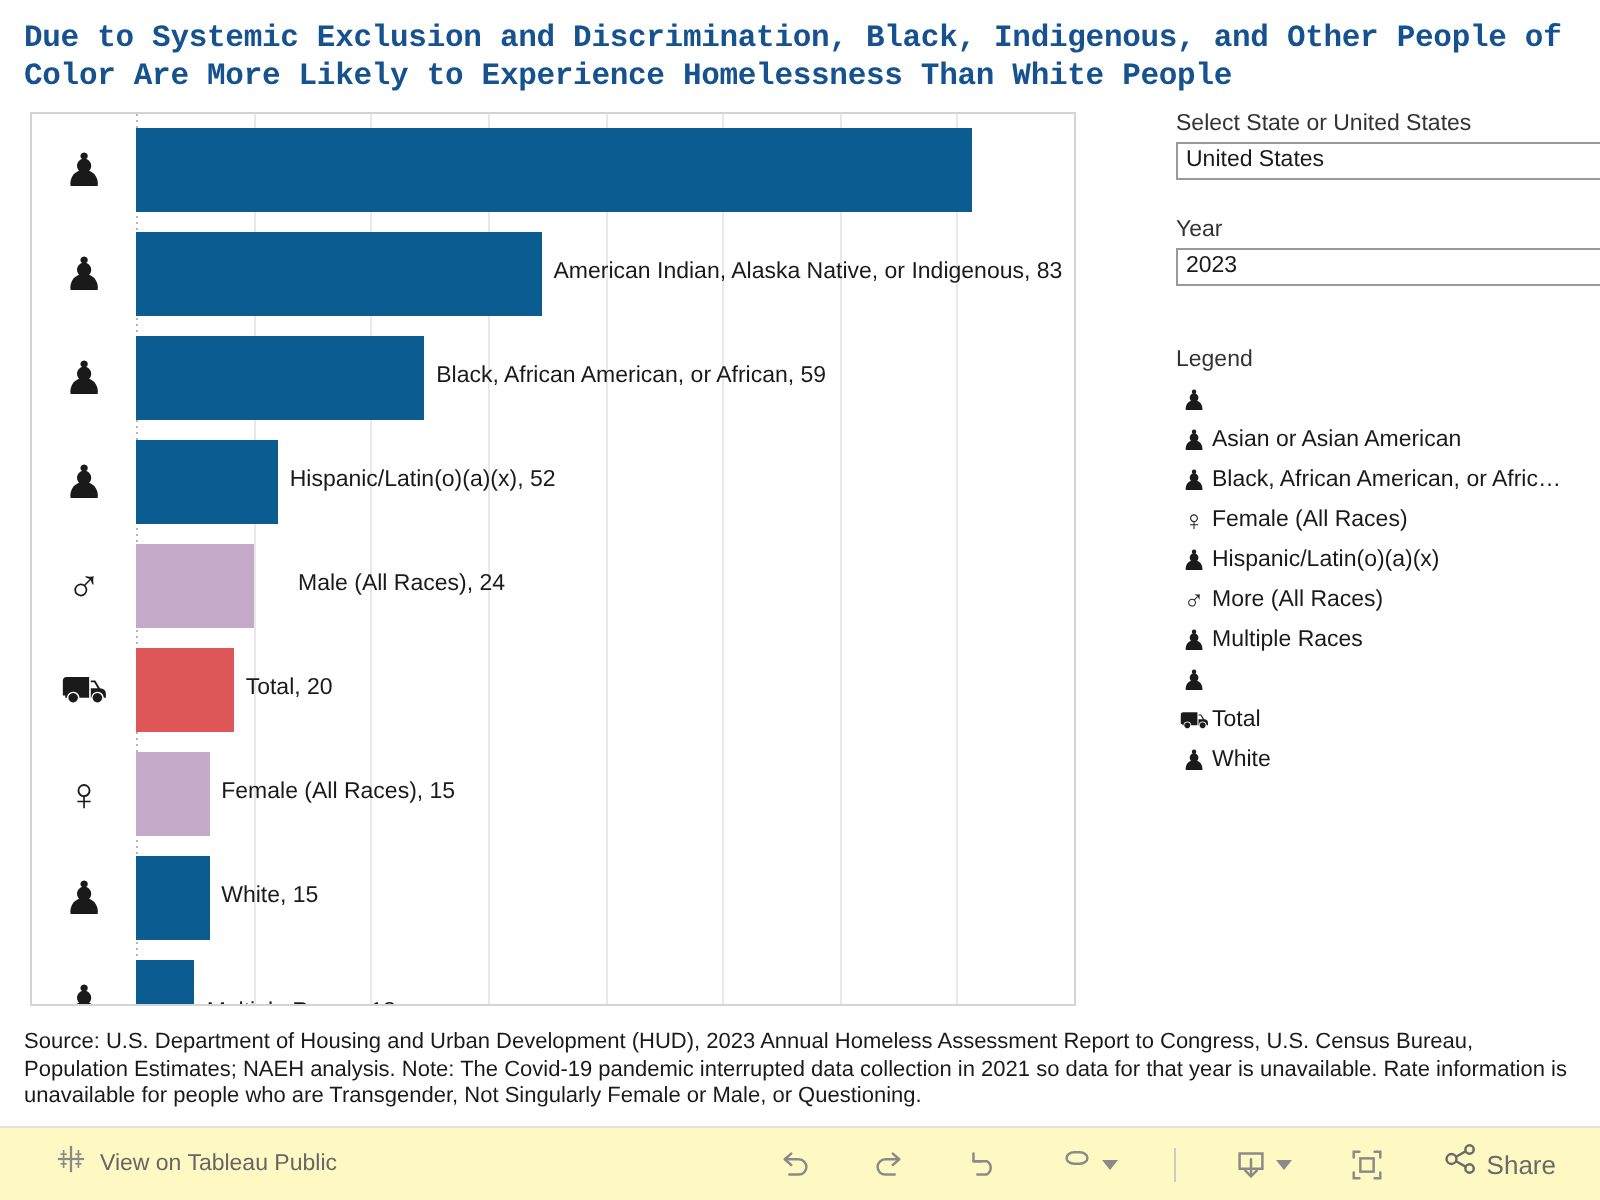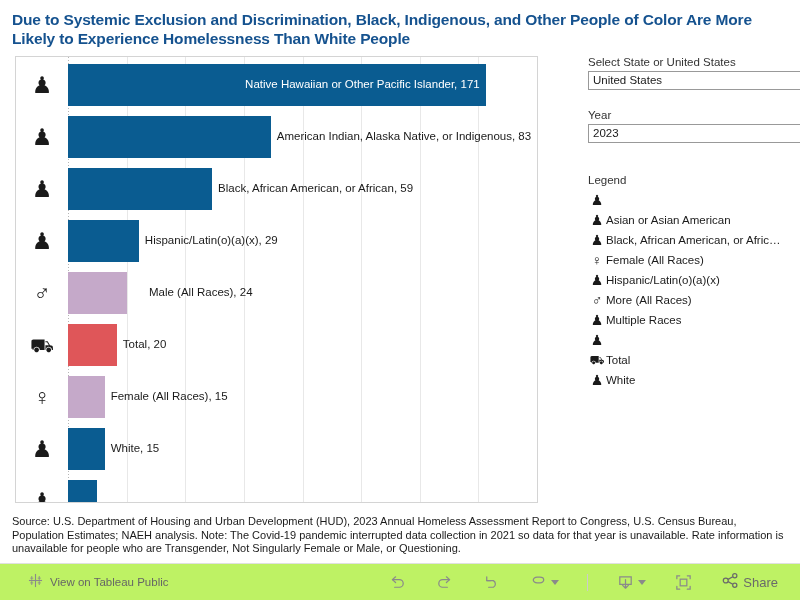--- a/index.html
+++ b/index.html
@@ -11,20 +11,21 @@
   }
 
   
   #viz-title {
     padding: 10px 12px 4px 12px;
     color: #15528f;
     font-weight: bold;
     font-size: 15.5px;
     line-height: 19px;
     letter-spacing: -0.15px;
+    font-family: Liberation Mono, monospace;
   }
 
   
   #viz-body {
     position: relative;
     height: 452px;
   }
 
   
   #chart-panel {
@@ -135,21 +136,21 @@
     font-size: 11px;
     line-height: 13.5px;
     color: #1a1a1a;
   }
 
   
   #toolbar {
     position: absolute;
     left: 0; top: 563px;
     width: 800px; height: 37px;
-    background: #bef264;
+    background: #fef9c3;
     border-top: 1px solid #e0e0e0;
     display: flex;
     align-items: center;
   }
   #tb-left { display: flex; align-items: center; padding-left: 28px; gap: 7px; }
   #tb-brand-label { font-size: 11.5px; color: #666666; }
   #tb-right {
     margin-left: auto;
     display: flex;
     align-items: center;
@@ -183,42 +184,41 @@
         <div class="gridline" style="left: 403.75px;"></div>
         <div class="gridline" style="left: 462.375px;"></div>
         <div class="gridline" style="left: 521px;"></div>
       </div>
     <div class="axis-line"></div>
     <div id="rows">
         <div class="bar-row" style="top: 2px;">
           <div class="row-icon">♟</div>
           <div class="bar-wrap">
             <div class="bar" style="width: 417.703px; background: rgb(10, 92, 145);"></div>
-            <div class="bar-label inside" style="right: 57.2969px;">Native Hawaiian or Other Pacific Islander, 171</div>
           </div>
         </div>
         <div class="bar-row" style="top: 54px;">
           <div class="row-icon">♟</div>
           <div class="bar-wrap">
             <div class="bar" style="width: 202.745px; background: rgb(10, 92, 145);"></div>
             <div class="bar-label" style="left: 208.745px;">American Indian, Alaska Native, or Indigenous, 83</div>
           </div>
         </div>
         <div class="bar-row" style="top: 106px;">
           <div class="row-icon">♟</div>
           <div class="bar-wrap">
             <div class="bar" style="width: 144.12px; background: rgb(10, 92, 145);"></div>
             <div class="bar-label" style="left: 150.12px;">Black, African American, or African, 59</div>
           </div>
         </div>
         <div class="bar-row" style="top: 158px;">
           <div class="row-icon">♟</div>
           <div class="bar-wrap">
             <div class="bar" style="width: 70.8385px; background: rgb(10, 92, 145);"></div>
-            <div class="bar-label" style="left: 76.8385px;">Hispanic/Latin(o)(a)(x), 29</div>
+            <div class="bar-label" style="left: 76.8385px;">Hispanic/Latin(o)(a)(x), 52</div>
           </div>
         </div>
         <div class="bar-row" style="top: 210px;">
           <div class="row-icon">♂</div>
           <div class="bar-wrap">
             <div class="bar" style="width: 58.625px; background: rgb(197, 169, 201);"></div>
             <div class="bar-label" style="left: 65px; padding-left: 16px;">Male (All Races), 24</div>
           </div>
         </div>
         <div class="bar-row" style="top: 262px;">

